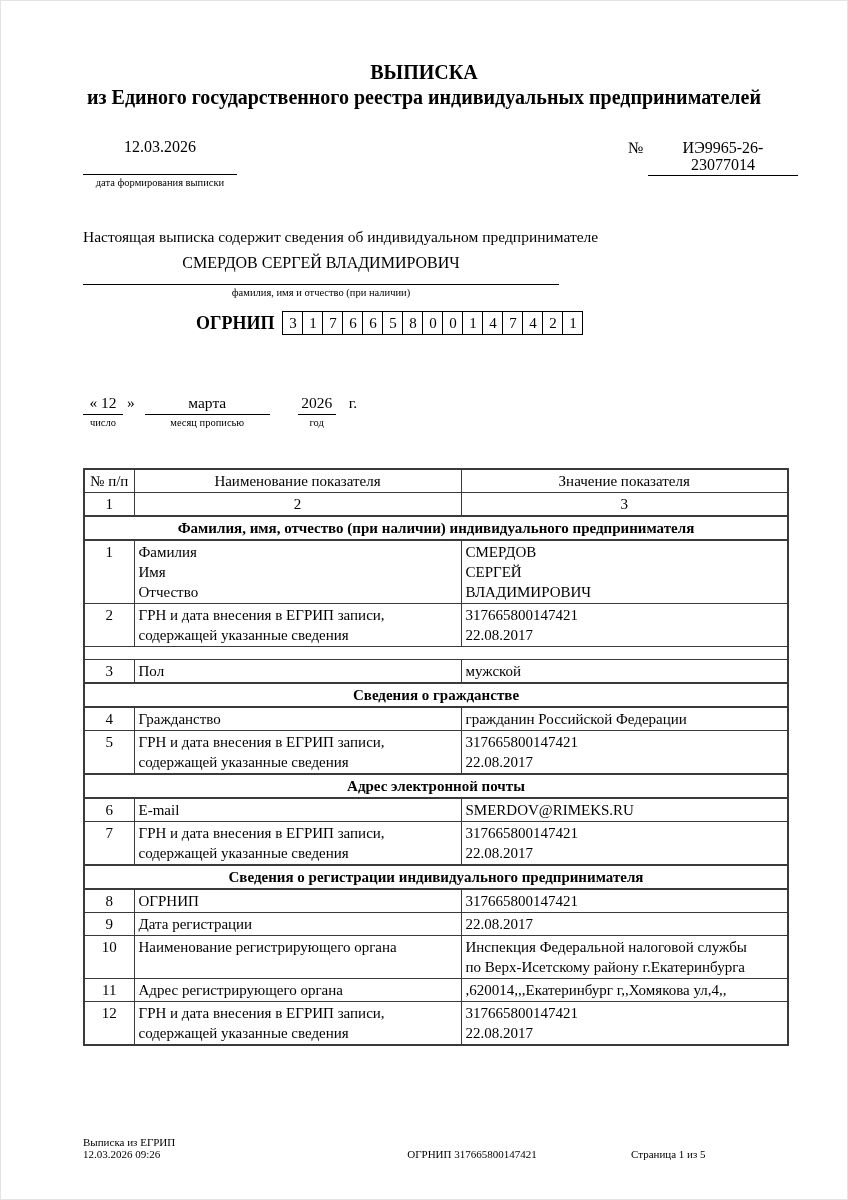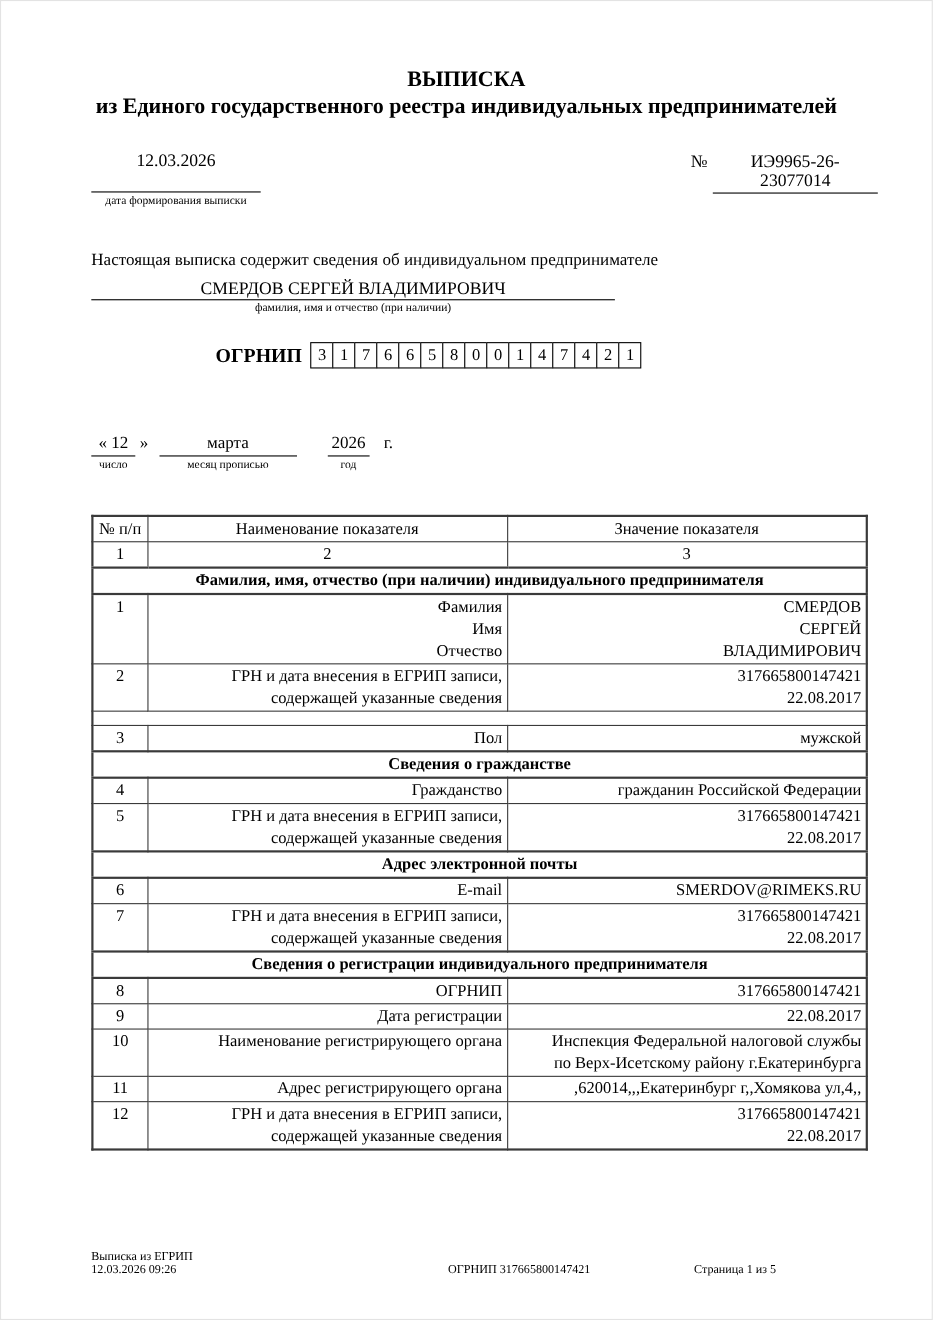--- a/index.html
+++ b/index.html
@@ -42,21 +42,21 @@
 
   
   .intro-line {
     position:absolute; top:226px; left:82px; width:704px;
     font-size:15.5px; line-height:19px;
   }
   .name-block {
     position:absolute; top:252px; left:82px; width:476px; text-align:center;
   }
   .name-block .person-name {
-    font-size:16px; line-height:19px; padding-bottom:0;
+    font-size:16px; line-height:19px; padding-bottom:12px;
     border-bottom:1px solid #000;
   }
 
   
   .ogrnip-row {
     position:absolute; top:310px; left:82px;
     display:flex; align-items:center;
   }
   .ogrnip-label {
     margin-left:113px; margin-right:9px;
@@ -85,21 +85,21 @@
 
   
   table.reg-table {
     position:absolute; top:467px; left:82px;
     width:704px; border-collapse:collapse;
     font-size:15px; table-layout:fixed;
   }
   .reg-table td, .reg-table th {
     border:1px solid #3a3a3a; padding:1px 4px;
     line-height:20px; vertical-align:top;
-    font-weight:normal; overflow:hidden;text-align:right;
+    font-weight:normal; overflow:hidden;
   }
   .reg-table { border:2px solid #3a3a3a; }
   .reg-table thead th { text-align:center; }
   .reg-table .colnums td { text-align:center; }
   .reg-table .colnums td { border-bottom:2px solid #3a3a3a; }
   .reg-table .section-row td {
     text-align:center; font-weight:bold;
     border-top:2px solid #3a3a3a; border-bottom:2px solid #3a3a3a;
   }
   .reg-table .spacer-row td { height:12px; padding:0; }

